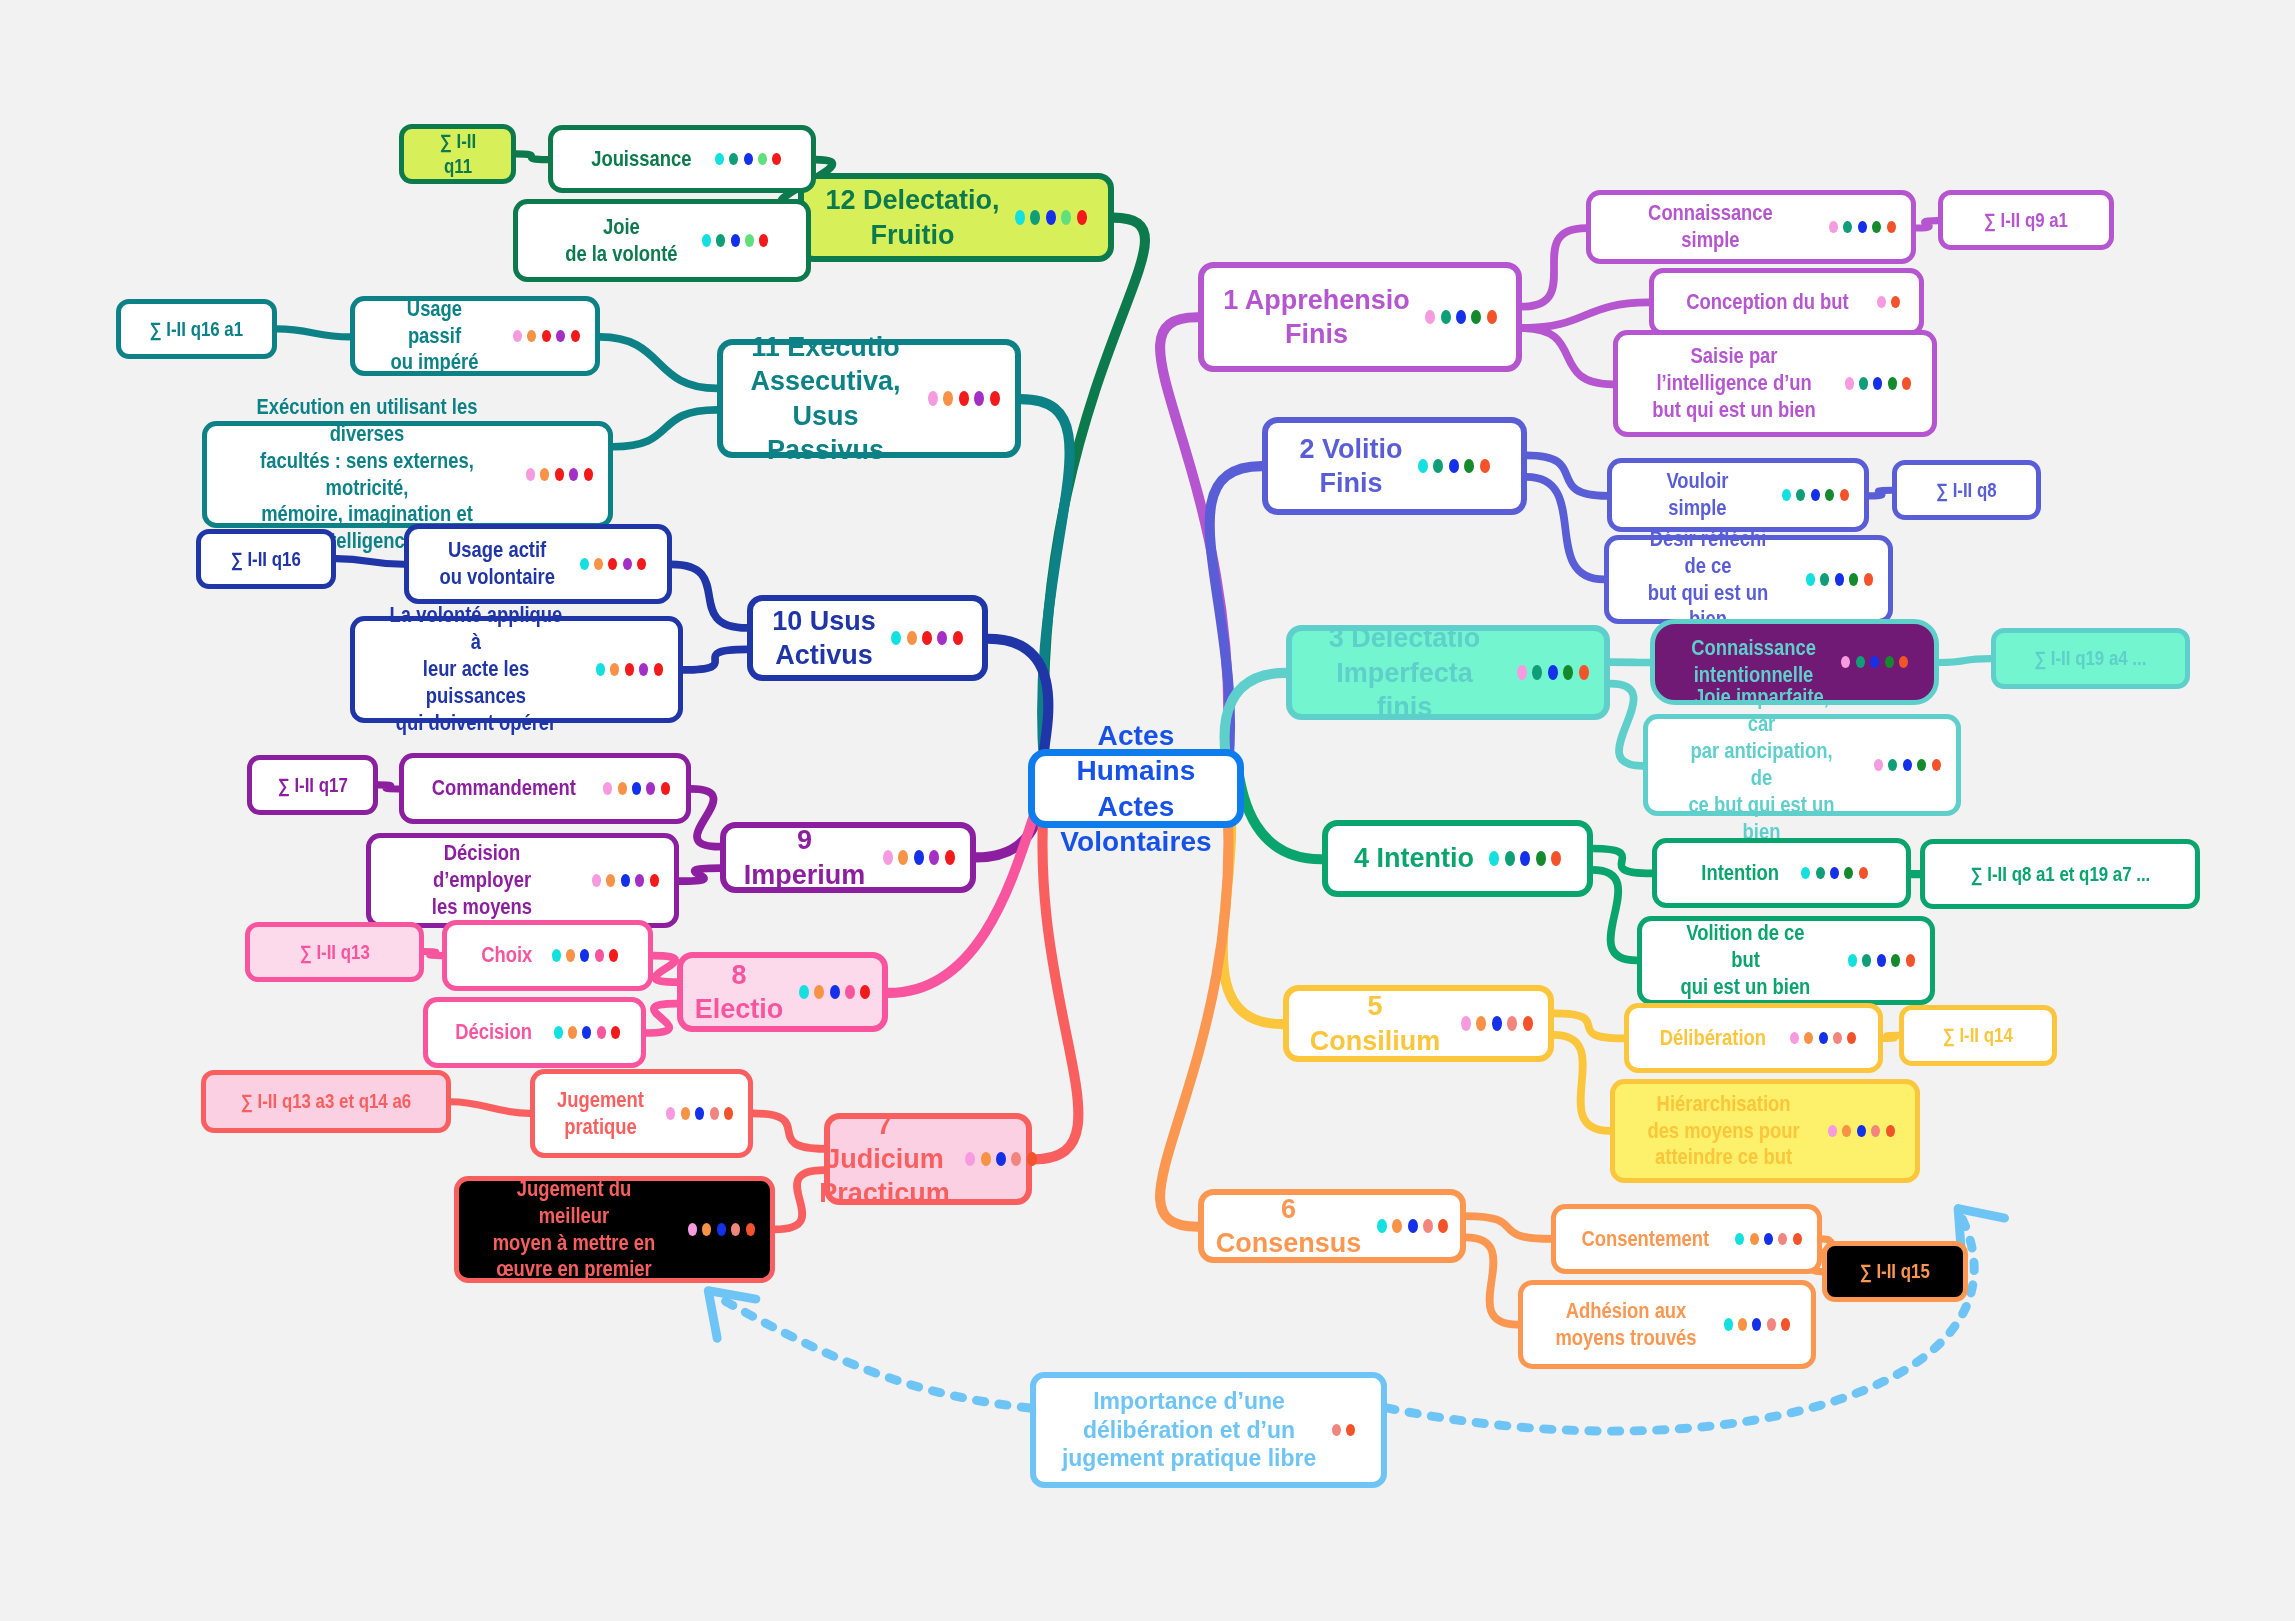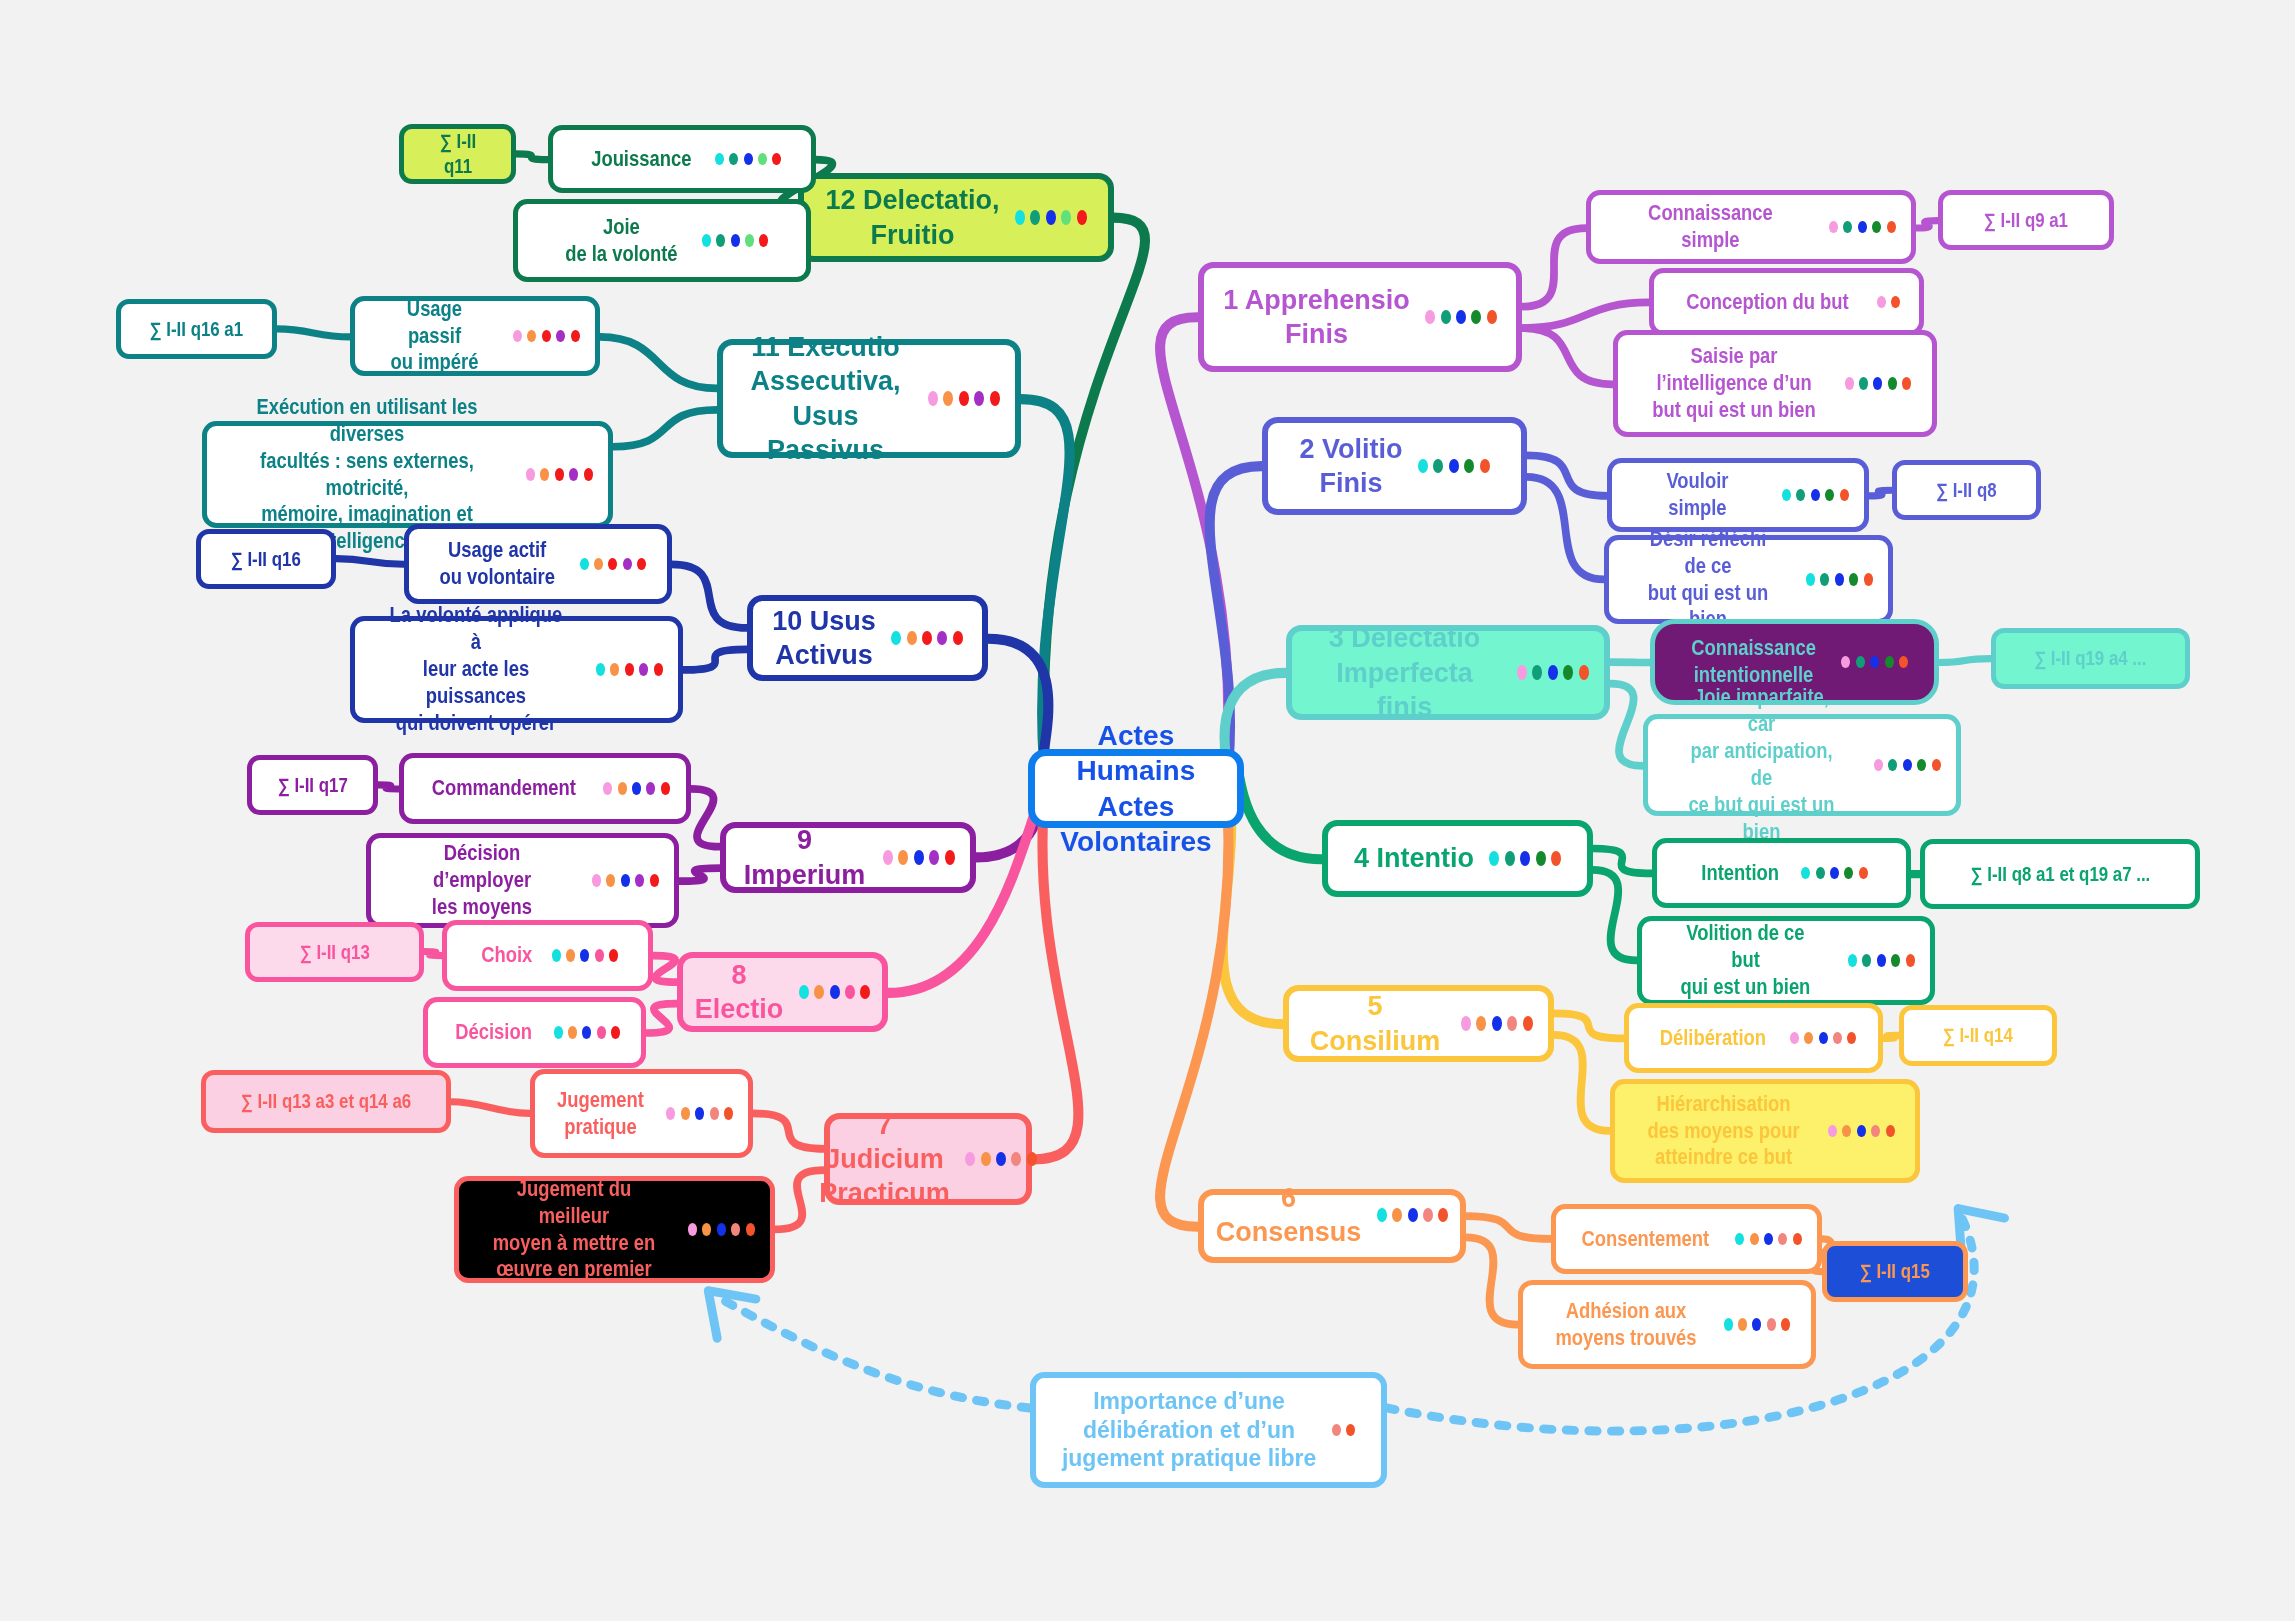--- a/index.html
+++ b/index.html
@@ -542,21 +542,21 @@
 atteindre ce but</span>
           <span class="dots">
             <span class="dot sm" style="background: rgb(247, 155, 224);"></span>
             <span class="dot sm" style="background: rgb(247, 146, 71);"></span>
             <span class="dot sm" style="background: rgb(20, 48, 232);"></span>
             <span class="dot sm" style="background: rgb(242, 134, 126);"></span>
             <span class="dot sm" style="background: rgb(242, 83, 42);"></span>
           </span>
         </div>
       </div>
-      <div class="node big " style="left: 1198px; top: 1189px; width: 268px; height: 74px; border-color: rgb(251, 151, 80); background: rgb(255, 255, 255); border-radius: 15.5px; border-width: 6.5px; align-items: flex-end;">
+      <div class="node big " style="left: 1198px; top: 1189px; width: 268px; height: 74px; border-color: rgb(251, 151, 80); background: rgb(255, 255, 255); border-radius: 15.5px; border-width: 6.5px;">
         <div class="row">
           <span class="txt" style="color: rgb(251, 151, 80);">6 Consensus</span>
           <span class="dots">
             <span class="dot" style="background: rgb(20, 224, 224);"></span>
             <span class="dot" style="background: rgb(247, 146, 71);"></span>
             <span class="dot" style="background: rgb(20, 48, 232);"></span>
             <span class="dot" style="background: rgb(242, 134, 126);"></span>
             <span class="dot" style="background: rgb(242, 83, 42);"></span>
           </span>
         </div>
@@ -566,21 +566,21 @@
           <span class="txt" style="color: rgb(251, 151, 80);">Consentement</span>
           <span class="dots">
             <span class="dot sm" style="background: rgb(20, 224, 224);"></span>
             <span class="dot sm" style="background: rgb(247, 146, 71);"></span>
             <span class="dot sm" style="background: rgb(20, 48, 232);"></span>
             <span class="dot sm" style="background: rgb(242, 134, 126);"></span>
             <span class="dot sm" style="background: rgb(242, 83, 42);"></span>
           </span>
         </div>
       </div>
-      <div class="node sml cond" style="left: 1822px; top: 1241px; width: 146px; height: 61px; border-color: rgb(251, 151, 80); background: #1d4ed8; border-radius: 13px; border-width: 5.4px;">
+      <div class="node sml cond" style="left: 1822px; top: 1241px; width: 146px; height: 61px; border-color: rgb(251, 151, 80); background: #000000; border-radius: 13px; border-width: 5.4px;">
         <span class="txt" style="color: rgb(251, 151, 80);">∑ I-II q15</span>
       </div>
       <div class="node mid cond" style="left: 1518px; top: 1280px; width: 298px; height: 89px; border-color: rgb(251, 151, 80); background: rgb(255, 255, 255); border-radius: 14.3px; border-width: 5.4px;">
         <div class="row">
           <span class="txt" style="color: rgb(251, 151, 80);">Adhésion aux
 moyens trouvés</span>
           <span class="dots">
             <span class="dot sm" style="background: rgb(20, 224, 224);"></span>
             <span class="dot sm" style="background: rgb(247, 146, 71);"></span>
             <span class="dot sm" style="background: rgb(20, 48, 232);"></span>

